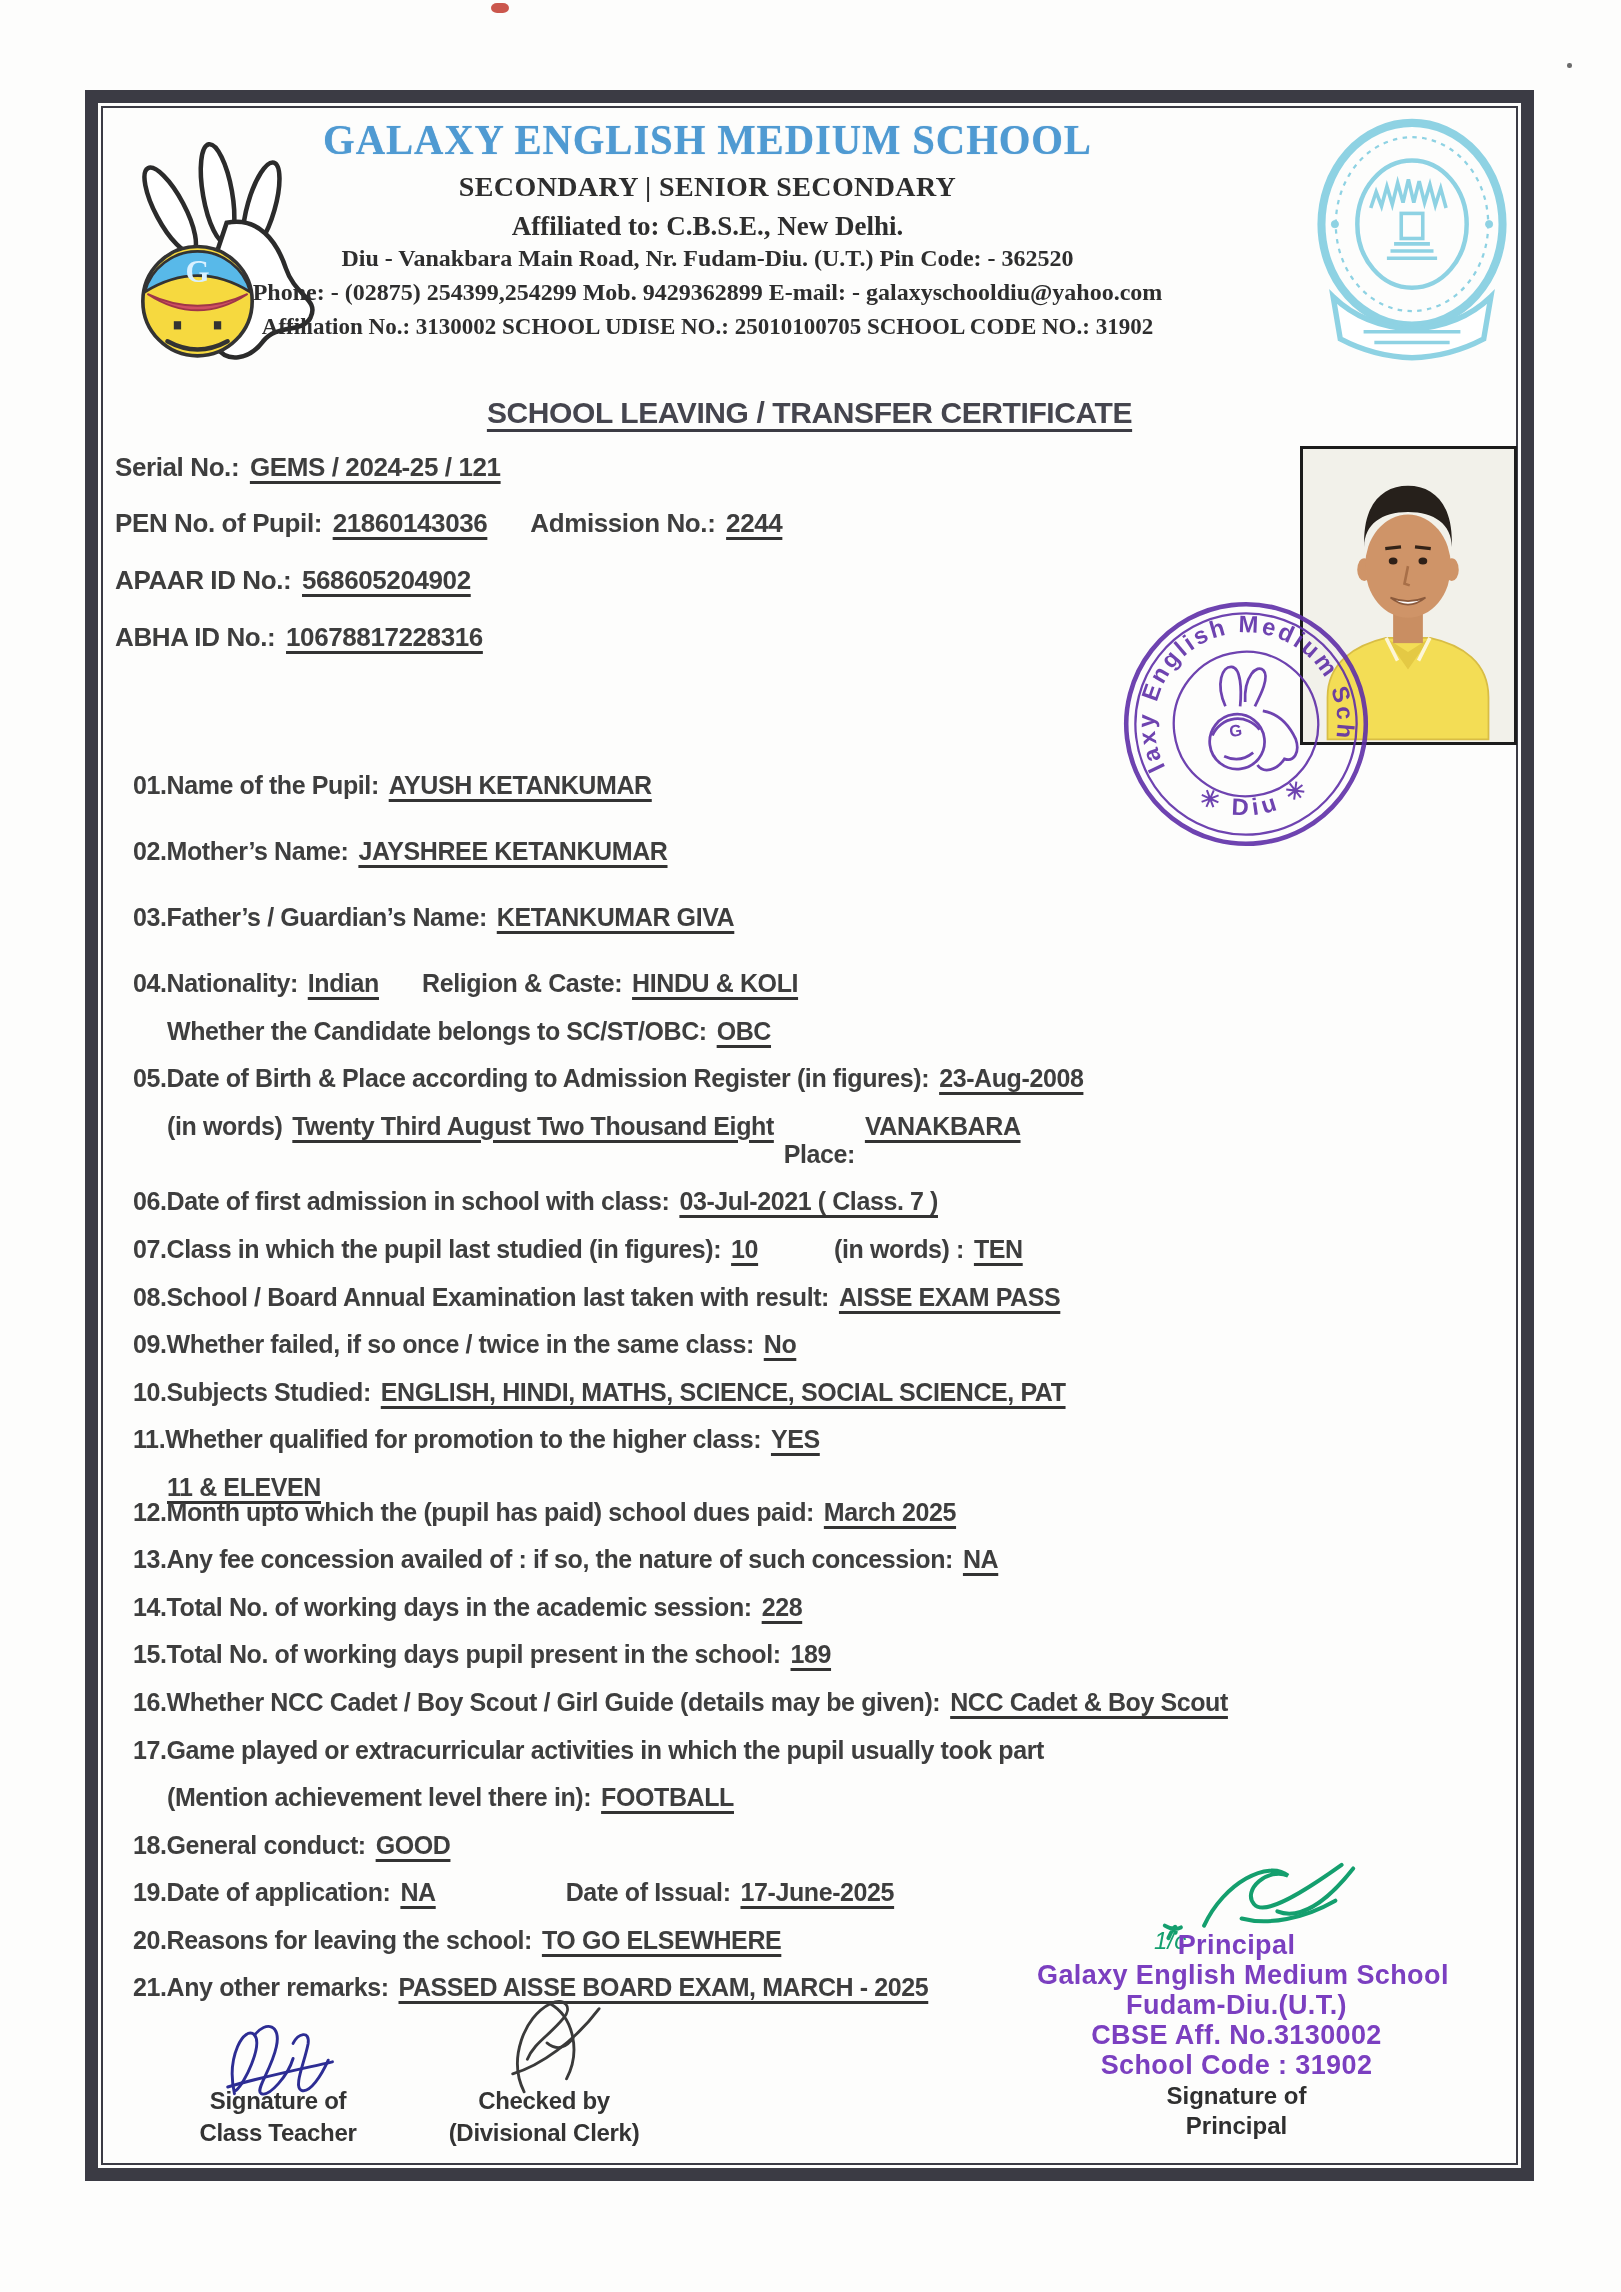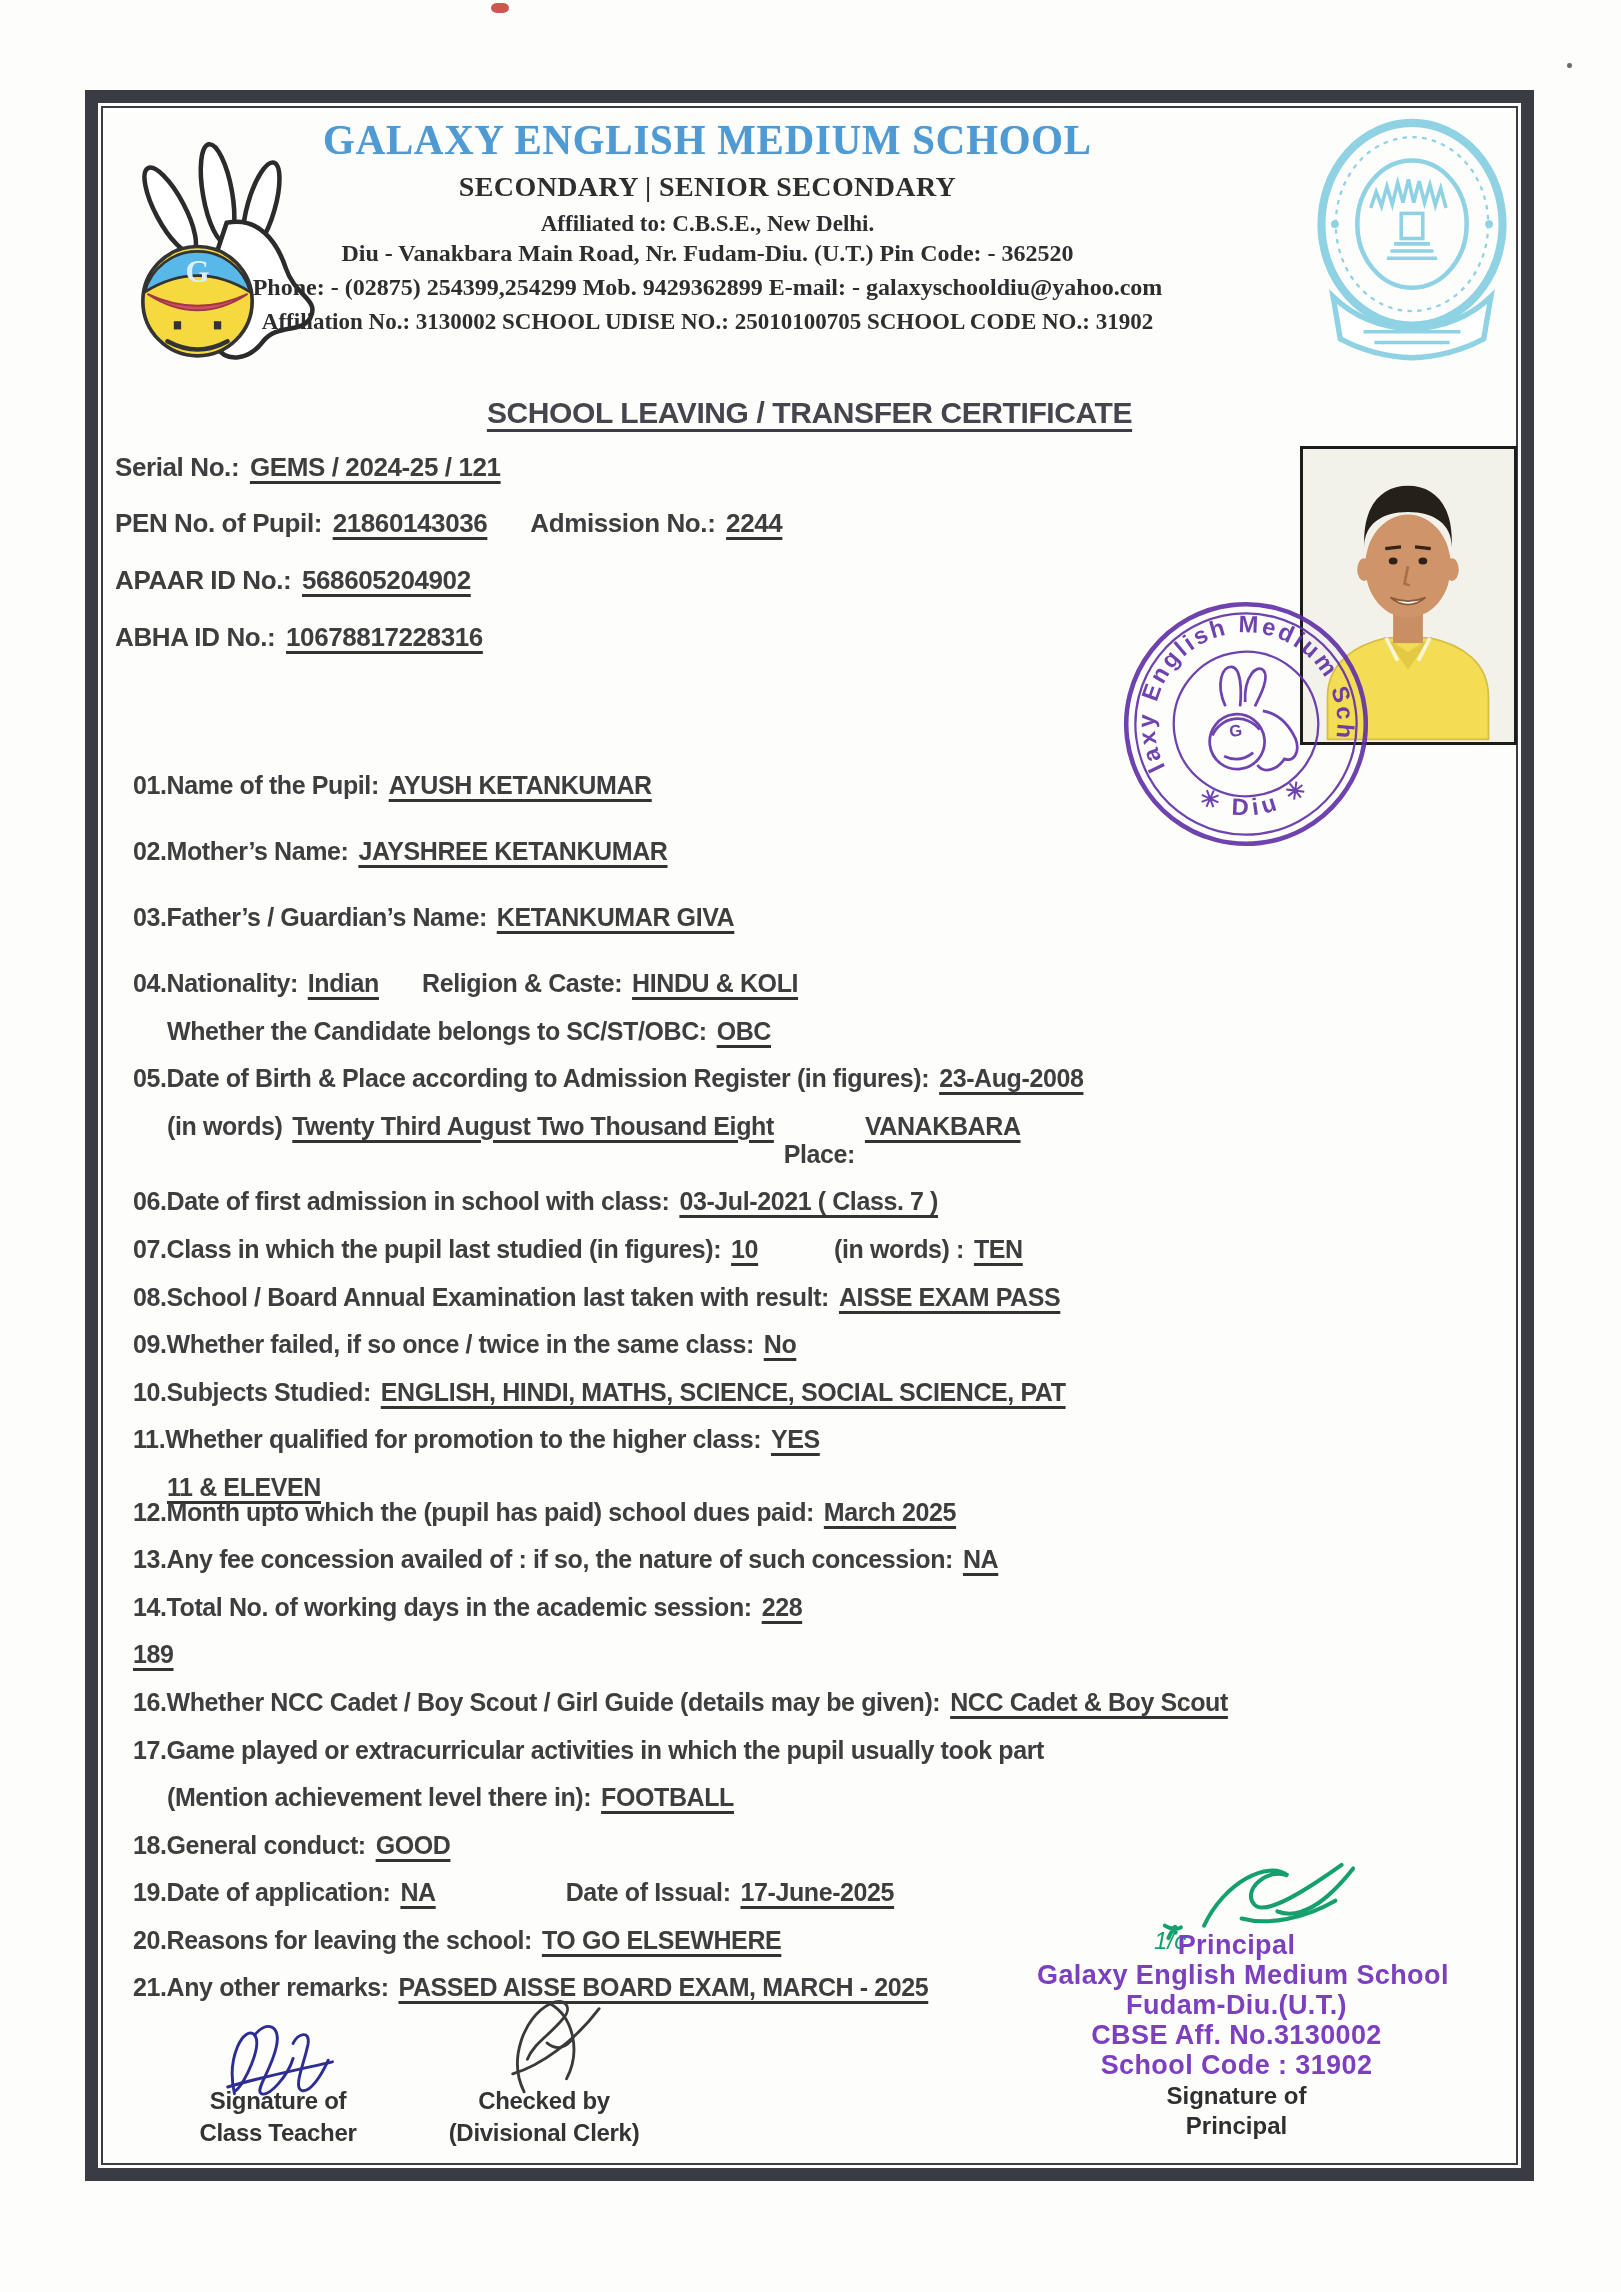--- a/index.html
+++ b/index.html
@@ -8,21 +8,21 @@
   .borderbox::after{content:"";position:absolute;inset:2.7px;border:2.7px solid #3b3b44;}
   .redmark{position:absolute;left:491px;top:2.7px;width:18px;height:9.9px;background:#c23a2e;border-radius:40%/60%;opacity:.85;}
   .graydot{position:absolute;left:1567px;top:63px;width:4.5px;height:4.5px;background:#6b6b6b;border-radius:50%;}
 
   
   .logo{position:absolute;left:90px;top:139px;width:246px;height:246px;}
   .cbse{position:absolute;left:1308px;top:113px;width:208px;height:251px;}
   .head{position:absolute;left:206px;top:115px;width:1003px;text-align:center;color:#2e2e2e;font-family:"Liberation Serif",serif;font-weight:bold;}
   .head .name{font-size:42px;color:#4f9ad2;letter-spacing:0.9px;transform:scaleX(.97);transform-origin:center;line-height:50px;text-shadow:0 0 0.9px #7fb4dd;}
   .head .l2{font-size:28px;margin-top:6.3px;letter-spacing:0.4px;}
-  .head .l3{font-size:23px;margin-top:8px;}
+  .head .l3{font-size:27px;margin-top:8px;}
   .head .l4{font-size:24px;margin-top:3px;}
   .head .l5{font-size:24px;margin-top:7.2px;}
   .head .l6{font-size:23px;margin-top:8px;}
 
   .title{position:absolute;left:85px;top:396px;width:1449px;text-align:center;font-size:30px;font-weight:bold;color:#45454e;letter-spacing:-0.4px;text-decoration:underline;text-decoration-thickness:2.7px;text-underline-offset:6.3px;text-decoration-color:#3c3c44;}
 
   
   .lab,.val{font-weight:bold;color:#3e3e3e;letter-spacing:-0.4px;white-space:pre;}
   .val{text-decoration:underline;text-decoration-thickness:2.7px;text-underline-offset:5.4px;text-decoration-color:#333;}
   .meta{position:absolute;left:115px;top:452px;width:1164px;font-size:26px;}
@@ -242,20 +242,21 @@
       </div>
       <div class="item-row">
         <span class="seg lab">13.Any fee concession availed of : if so, the nature of such concession:</span>
         <span class="seg val">NA</span>
       </div>
       <div class="item-row">
         <span class="seg lab">14.Total No. of working days in the academic session:</span>
         <span class="seg val">228</span>
       </div>
       <div class="item-row">
+        <span class="seg lab">15.Total No. of working days pupil present in the school:</span>
         <span class="seg val">189</span>
       </div>
       <div class="item-row">
         <span class="seg lab">16.Whether NCC Cadet / Boy Scout / Girl Guide (details may be given):</span>
         <span class="seg val">NCC Cadet &amp; Boy Scout</span>
       </div>
       <div class="item-row">
         <span class="seg lab">17.Game played or extracurricular activities in which the pupil usually took part</span>
       </div>
       <div class="item-row indent">

